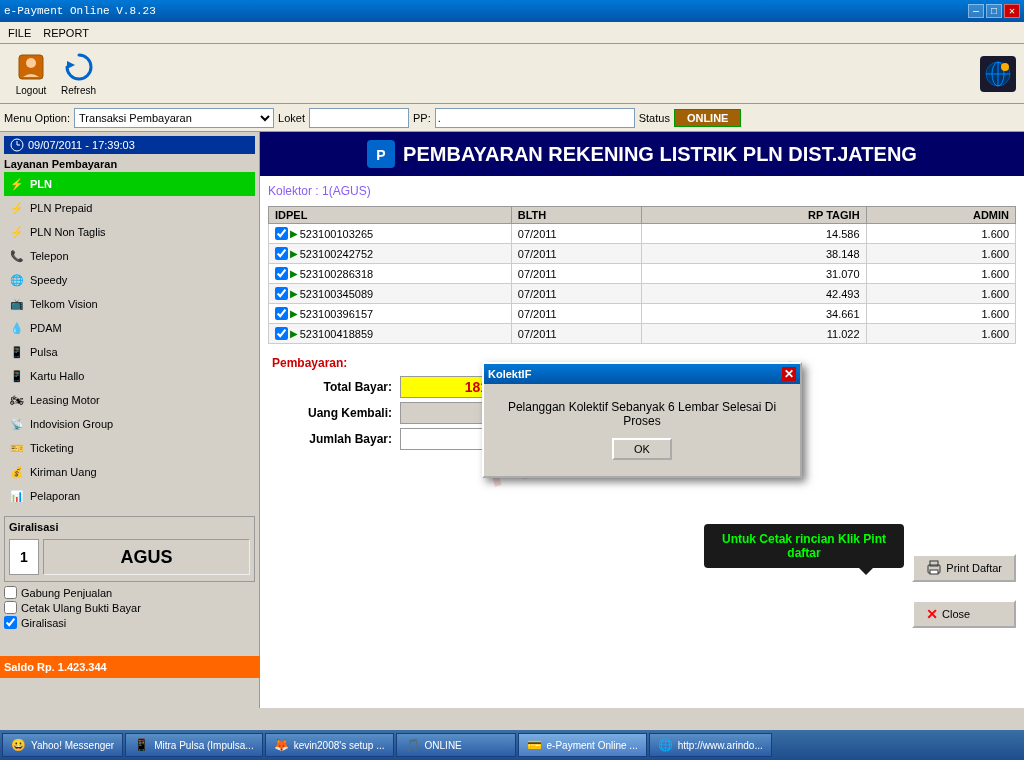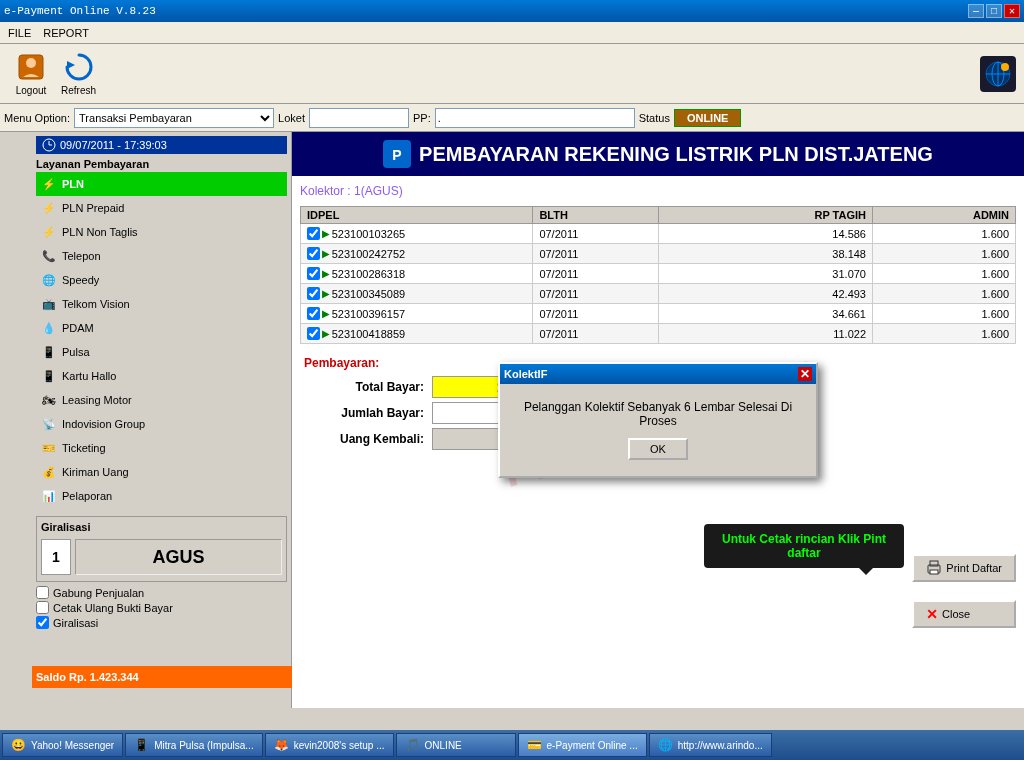--- a/index.html
+++ b/index.html
@@ -157,21 +157,21 @@
     <option>Transaksi Pembayaran</option>
   </select>
   <span>Loket</span>
   <input class="status-input" style="width: 100px;" value="">
   <span>PP:</span>
   <input class="status-input" style="width: 200px;" value=".">
   <span>Status</span>
   <span class="status-online">ONLINE</span>
 </div>
 
-<div class="main-layout" style="position:relative; height: 576px; margin-left: 32px;">
+<div class="main-layout" style="position:relative; height: 576px;">
 
   <div class="sidebar">
     <div class="sidebar-datetime">
       <svg width="14" height="14" viewBox="0 0 14 14">
         <circle cx="7" cy="7" r="6" fill="none" stroke="white" stroke-width="1"></circle>
         <line x1="7" y1="7" x2="7" y2="3" stroke="white" stroke-width="1"></line>
         <line x1="7" y1="7" x2="10" y2="7" stroke="white" stroke-width="1"></line>
       </svg>
       <span>09/07/2011 - 17:39:03</span>
     </div>
@@ -250,21 +250,21 @@
       <div class="checkbox-row">
         <input type="checkbox" style="">
         <label>Cetak Ulang Bukti Bayar</label>
       </div>
       <div class="checkbox-row">
         <input type="checkbox" checked="" style="">
         <label>Giralisasi</label>
       </div>
     </div>
 
-    <div style="position:absolute; bottom:20px; left:0; width:260px; background:#ff6600; color:white; height:22px; display:flex; align-items:center; padding:0 4px; font-size:11px; font-weight:bold;">
+    <div style="position:absolute; bottom:30px; left:0; width:260px; background:#ff6600; color:white; height:22px; display:flex; align-items:center; padding:0 4px; font-size:11px; font-weight:bold;">
       <span>Saldo Rp.  1.423.344</span>
     </div>
   </div>
 
   <div class="content-area" style="position:relative;">
     <div class="content-header">
       <div style="display:flex; align-items:center; gap:8px; justify-content:center;">
         <svg width="28" height="28" viewBox="0 0 28 28">
           <rect width="28" height="28" rx="4" fill="#0066cc"></rect>
           <text x="14" y="20" text-anchor="middle" fill="white" font-size="14" font-weight="bold">P</text>
@@ -362,26 +362,26 @@
       </table>
 
       <div class="payment-section">
         <div class="payment-title">Pembayaran:</div>
         <div class="payment-row">
           <span class="payment-label">Total Bayar:</span>
           <div class="payment-value">181.580</div>
           <span class="payment-count">6Lbr</span>
         </div>
         <div class="payment-row">
+          <span class="payment-label">Uang Kembali:</span>
+          <div class="payment-input-gray"></div>
+        </div>
+        <div class="payment-row">
           <span class="payment-label">Jumlah Bayar:</span>
           <input class="payment-input" style="">
-        </div>
-        <div class="payment-row">
-          <span class="payment-label">Uang Kembali:</span>
-          <div class="payment-input-gray"></div>
         </div>
       </div>
     </div>
 
     <div class="watermark">ppob nasional</div>
 
     <div class="tooltip-bubble">Untuk Cetak rincian Klik Pint daftar</div>
 
     <div class="right-buttons">
       <button class="btn-print">

